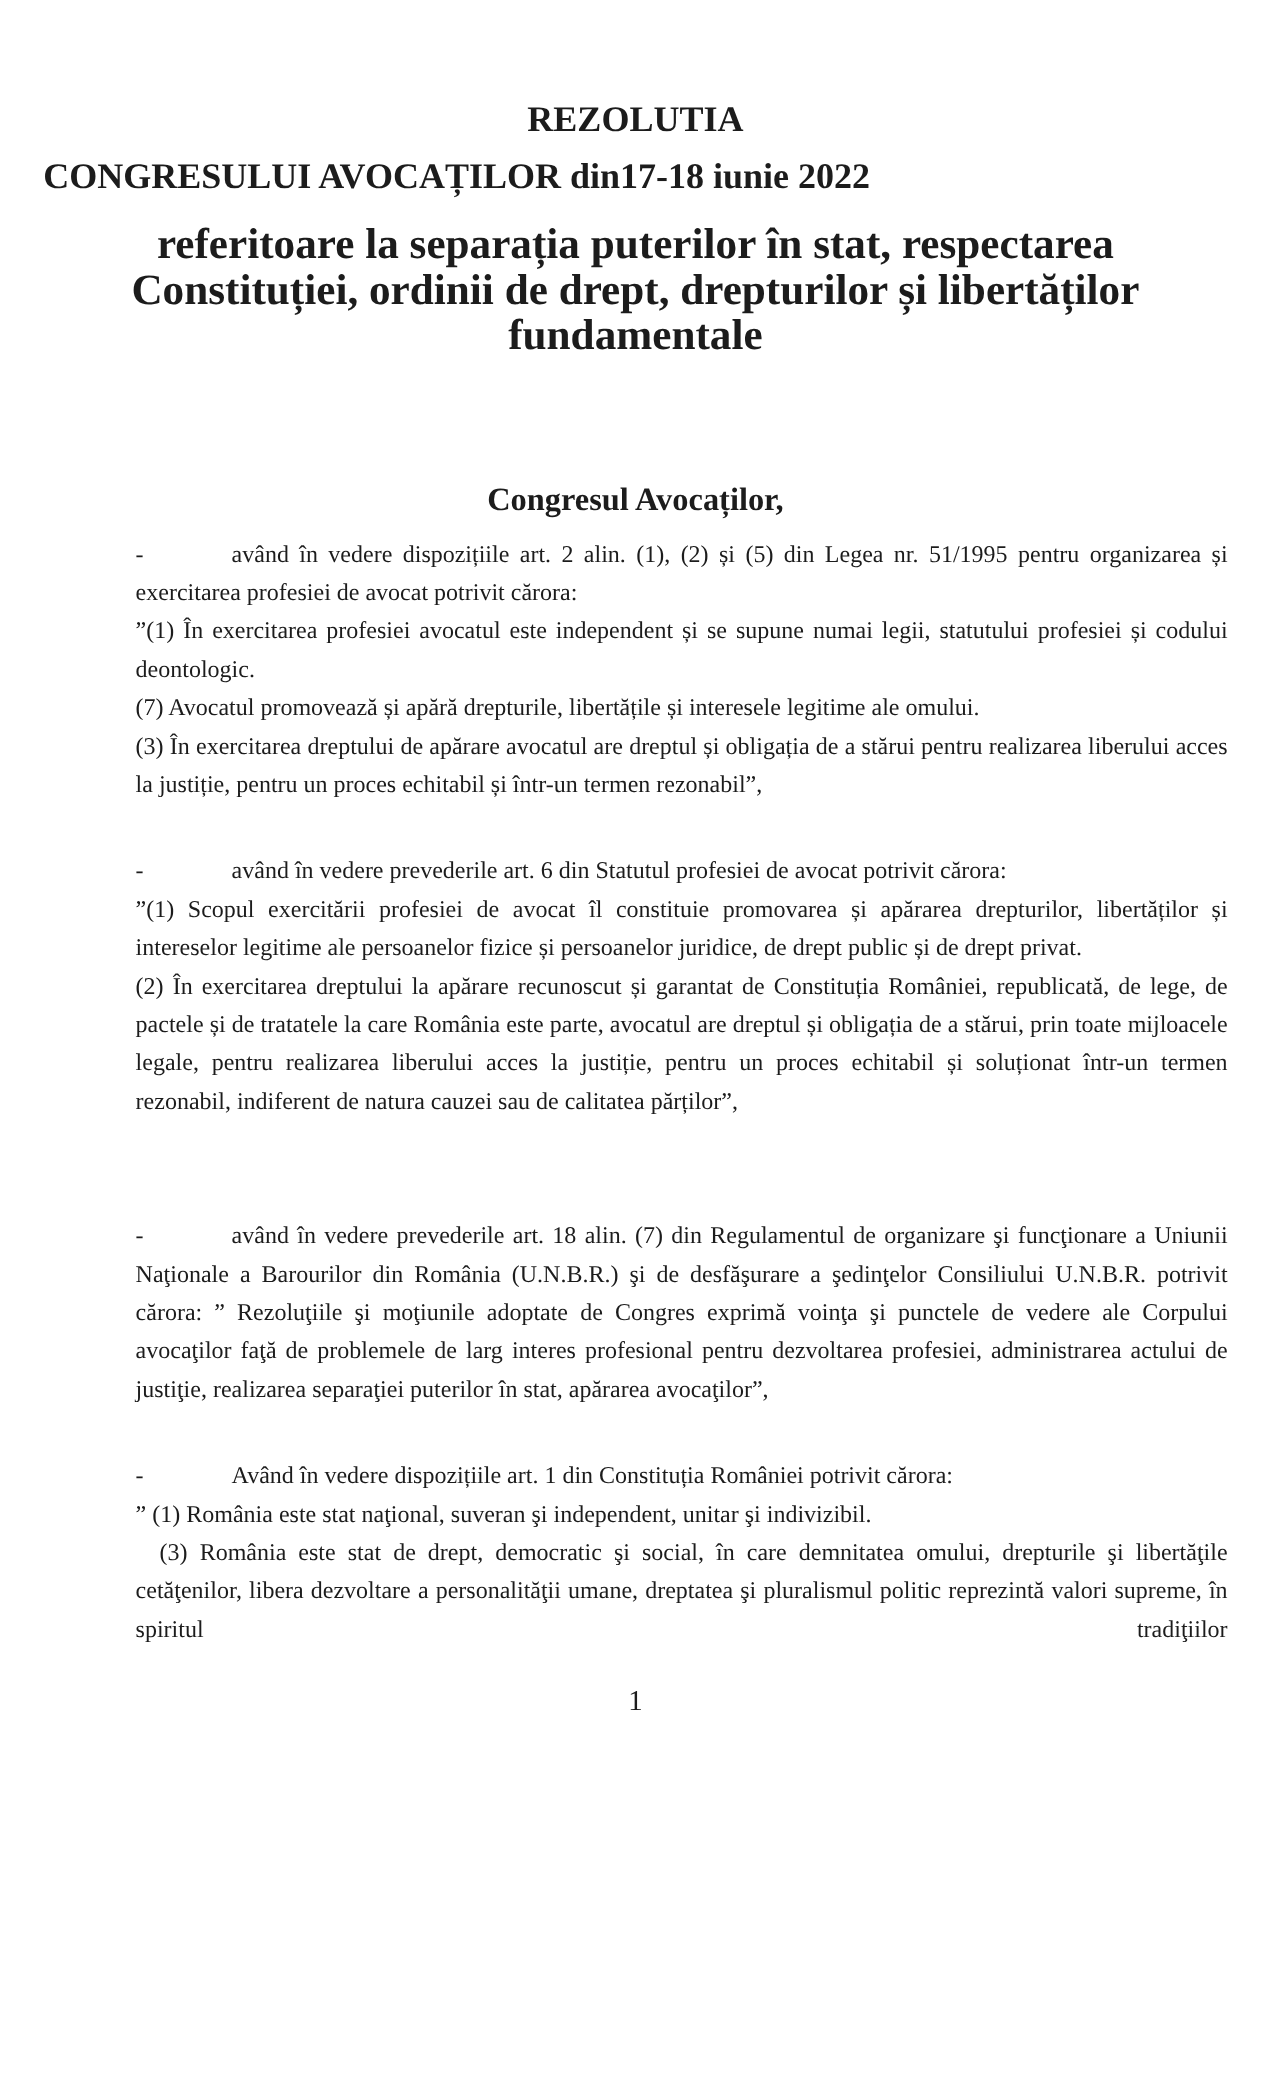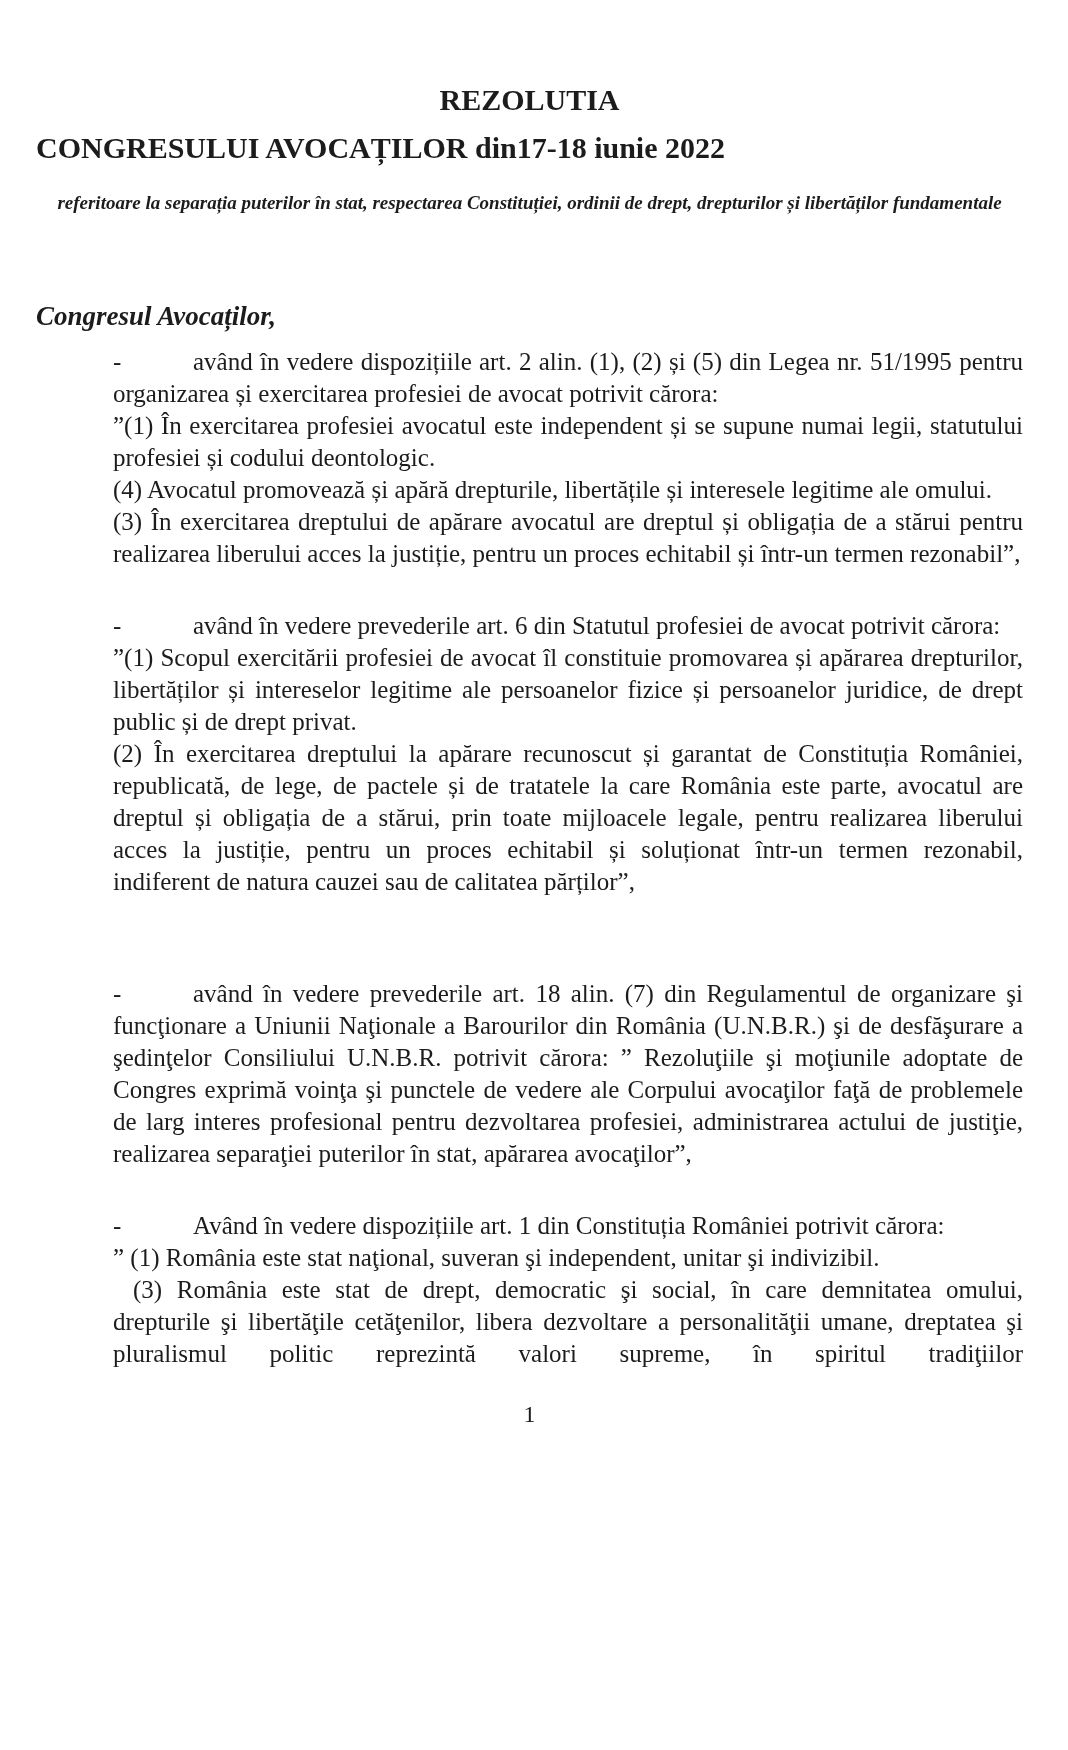--- a/index.html
+++ b/index.html
@@ -28,33 +28,32 @@
   .h2 {
     text-align: left;
     font-weight: bold;
     font-size: 30px;
     line-height: 40px;
     margin: 8px 0 0 0;
   }
   .h3 {
     text-align: center;
     font-weight: bold;
-    font-size: 19px;
+    font-size: 36px;
     line-height: 38px;
     margin: 16px 0 0 0;
-    font-style: italic;
   }
   .salutation {
     font-weight: bold;
-    font-style: italic;
     font-size: 27px;
     line-height: 36px;
-    margin: 76px 0 12px 0;
+    margin: 100px 0 12px 0;
+    text-align: center;
   }
-  .bodytext { font-size: 25px; line-height: 32px; }
+  .bodytext { font-size: 20px; line-height: 32px; }
   .bodytext p {
     margin: 0 0 0 77px;   
     text-align: justify;
   }
   .dash {
     display: inline-block;
     width: 80px;           
   }
   .spacer { height: 40px; }
   .it { }
@@ -73,21 +72,21 @@
 <div class="page">
   <p class="h1">REZOLUTIA</p>
   <p class="h2">CONGRESULUI AVOCAȚILOR din17-18 iunie 2022</p>
   <p class="h3">referitoare la separația puterilor în stat, respectarea Constituției, ordinii de drept, drepturilor și libertăților fundamentale</p>
 
   <p class="salutation">Congresul Avocaților,</p>
 
   <div class="bodytext" id="paragraphs">
       <p><span class="dash">-</span><span>având în vedere dispozițiile art. 2 alin. (1), (2) și (5) din Legea nr. 51/1995 pentru organizarea și exercitarea profesiei de avocat potrivit cărora:</span></p>
       <p><span class="it">”(1) În exercitarea profesiei avocatul este independent și se supune numai legii, statutului profesiei și codului deontologic.</span></p>
-      <p><span class="it">(4) Avocatul promovează și apără drepturile, libertățile și interesele legitime ale omului.</span></p>
+      <p><span class="it">(7) Avocatul promovează și apără drepturile, libertățile și interesele legitime ale omului.</span></p>
       <p><span class="it">(3) În exercitarea dreptului de apărare avocatul are dreptul și obligația de a stărui pentru realizarea liberului acces la justiție, pentru un proces echitabil și într-un termen rezonabil”,</span></p>
       <div class="spacer"></div>
       <p><span class="dash">-</span><span>având în vedere prevederile art. 6 din Statutul profesiei de avocat potrivit cărora:</span></p>
       <p><span class="it">”(1) Scopul exercitării profesiei de avocat îl constituie promovarea și apărarea drepturilor, libertăților și intereselor legitime ale persoanelor fizice și persoanelor juridice, de drept public și de drept privat.</span></p>
       <p><span class="it">(2) În exercitarea dreptului la apărare recunoscut și garantat de Constituția României, republicată, de lege, de pactele și de tratatele la care România este parte, avocatul are dreptul și obligația de a stărui, prin toate mijloacele legale, pentru realizarea liberului acces la justiție, pentru un proces echitabil și soluționat într-un termen rezonabil, indiferent de natura cauzei sau de calitatea părților”,</span></p>
       <div class="spacer"></div>
       <div class="spacer"></div>
       <p><span class="dash">-</span><span>având în vedere prevederile art. 18 alin. (7) din Regulamentul de organizare şi funcţionare a Uniunii Naţionale a Barourilor din România (U.N.B.R.) şi de desfăşurare a şedinţelor Consiliului U.N.B.R. potrivit cărora: </span><span class="it">” Rezoluţiile şi moţiunile adoptate de Congres exprimă voinţa şi punctele de vedere ale Corpului avocaţilor faţă de problemele de larg interes profesional pentru dezvoltarea profesiei, administrarea actului de justiţie, realizarea separaţiei puterilor în stat, apărarea avocaţilor”,</span></p>
       <div class="spacer"></div>
       <p><span class="dash">-</span><span>Având în vedere dispozițiile art. 1 din Constituția României potrivit cărora:</span></p>

